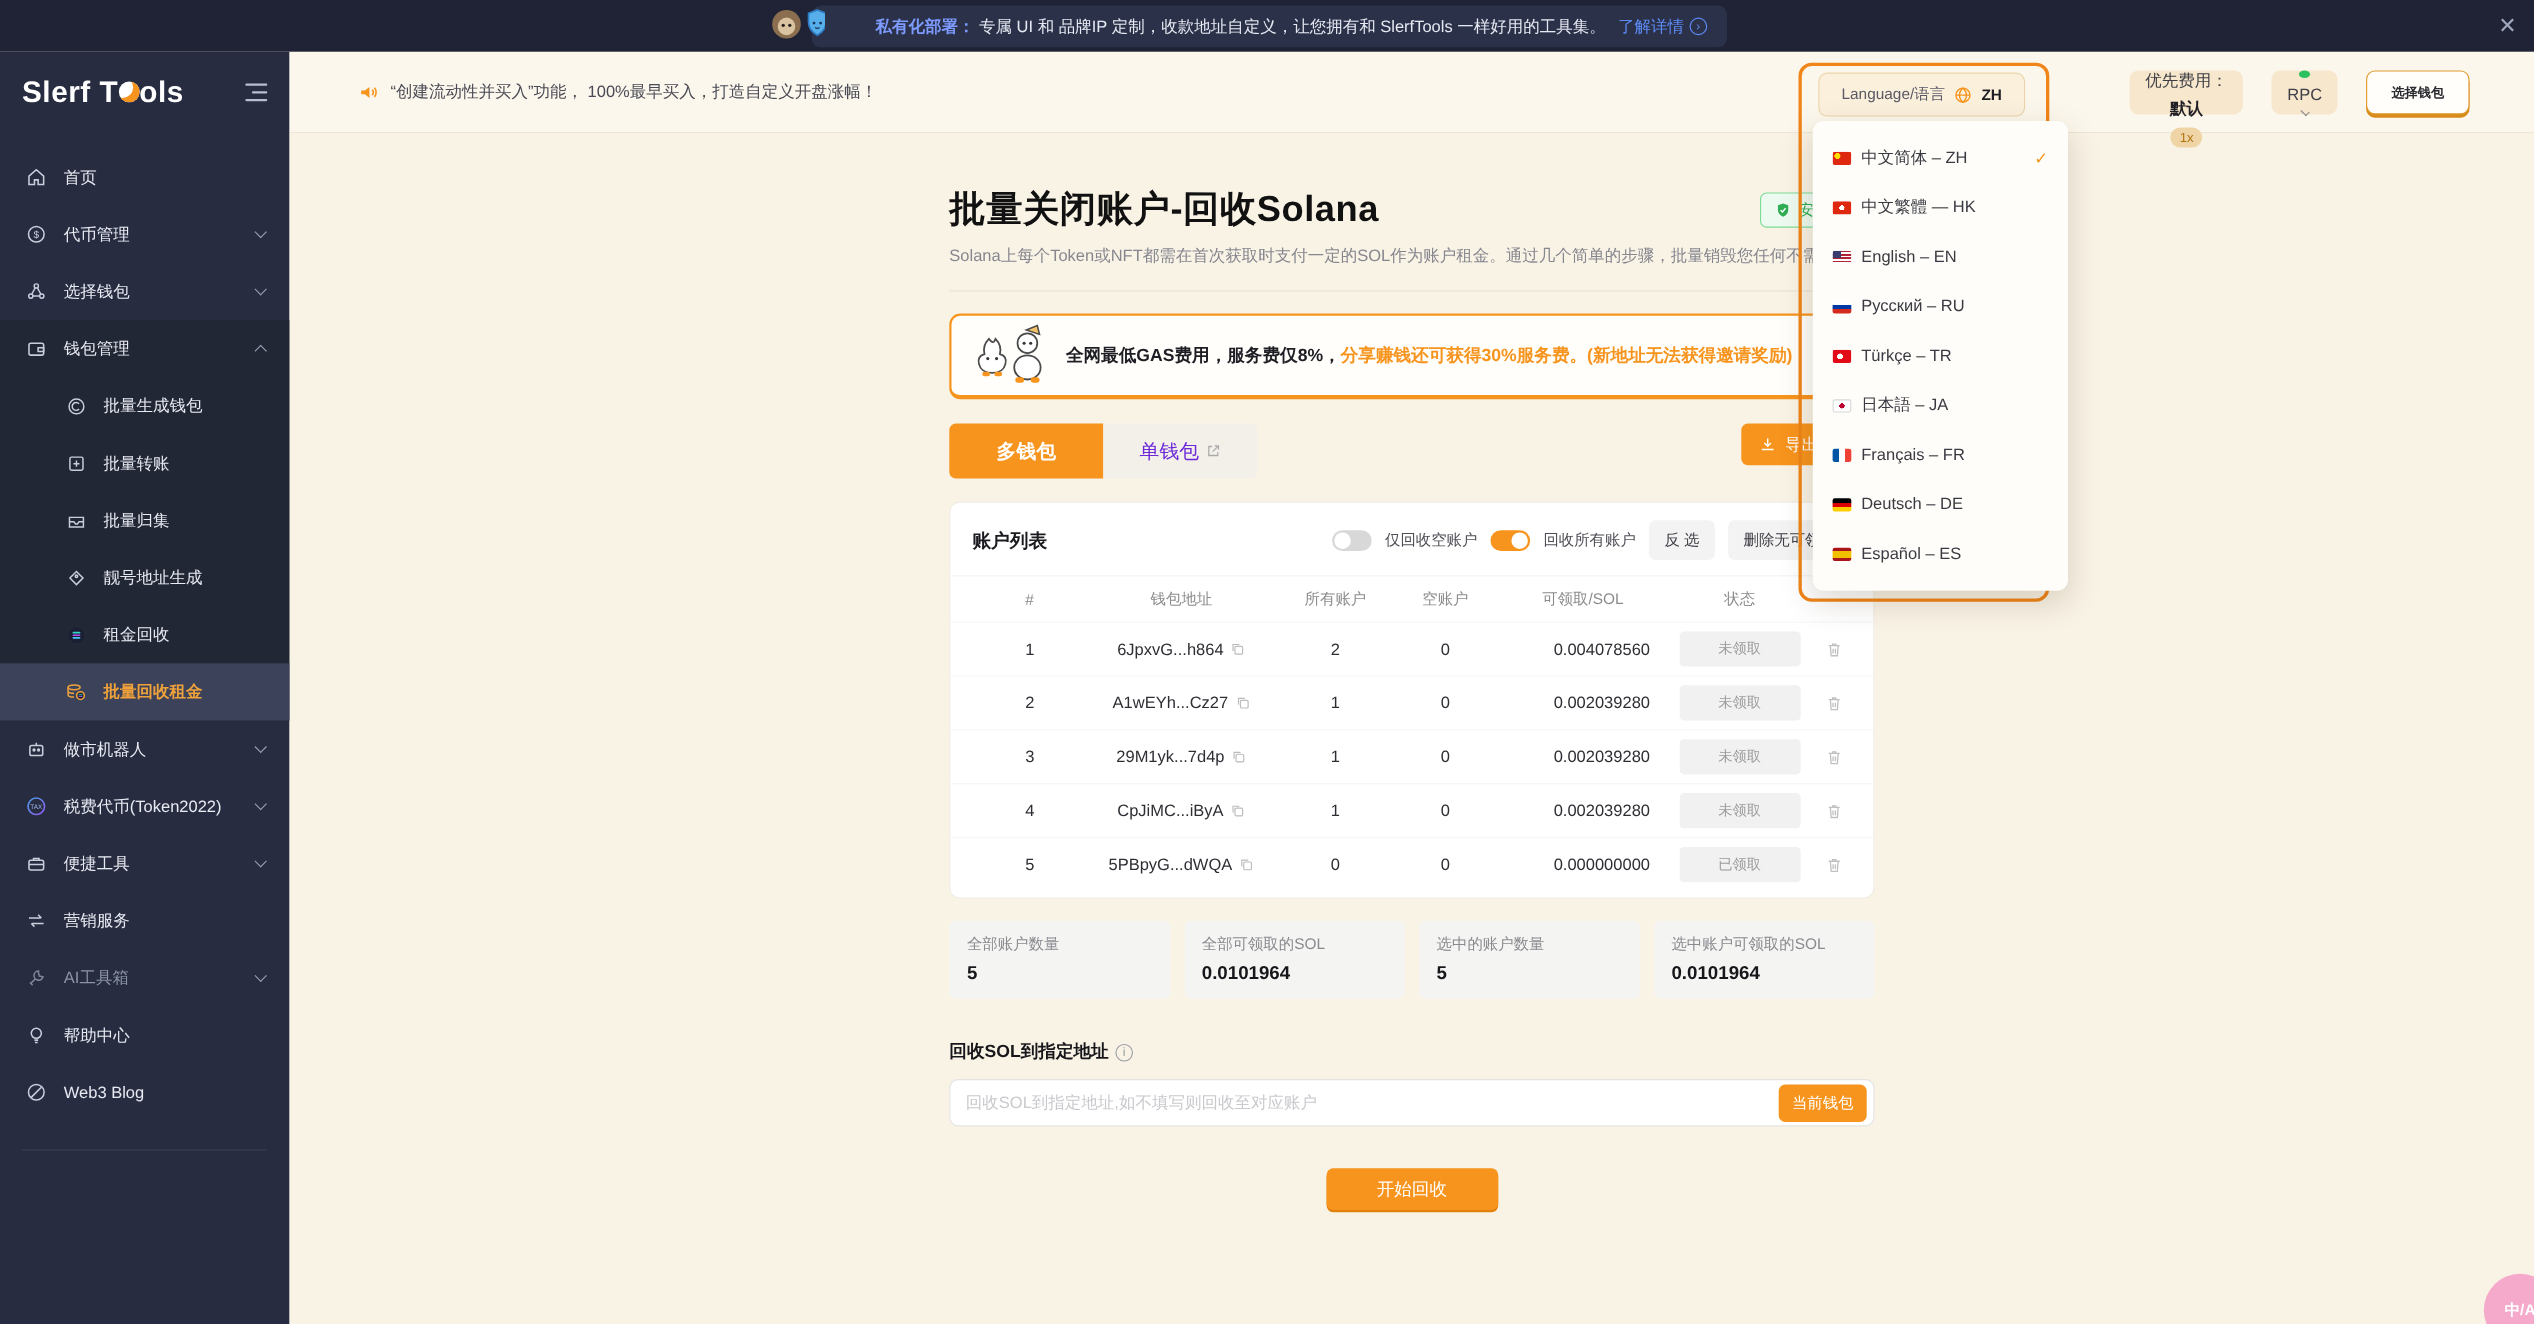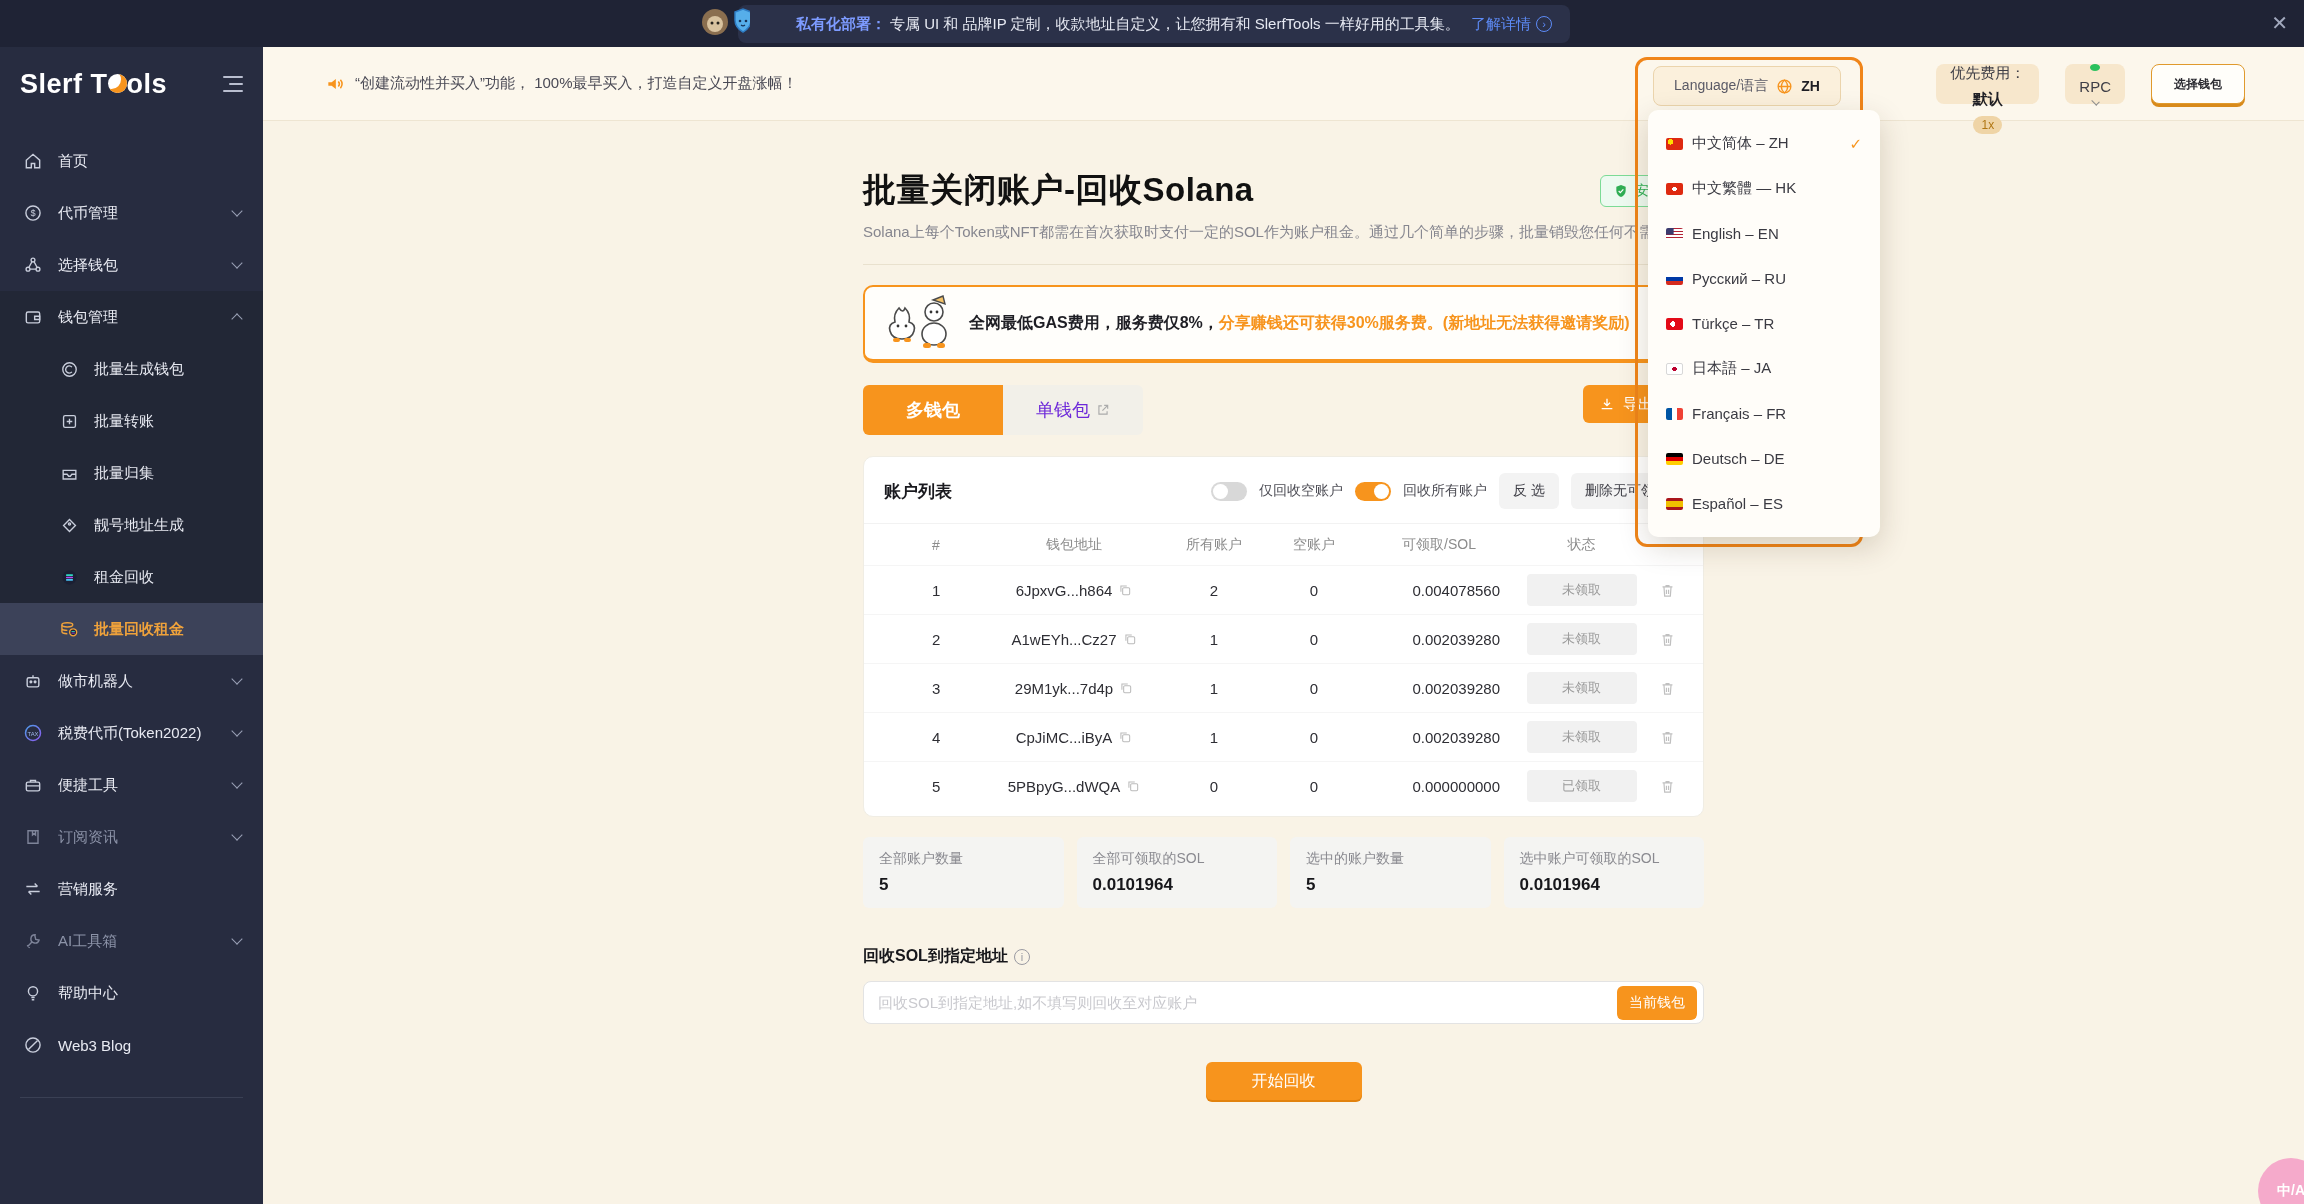--- a/index.html
+++ b/index.html
@@ -319,29 +319,20 @@
     <div class="nav-item">
       <span class="nicon">
         <svg width="20" height="20" viewBox="0 0 24 24" fill="none" stroke="currentColor" stroke-width="1.7">
             <rect x="4" y="8.5" width="16" height="10.5" rx="2"></rect>
             <path d="M9 8.5 V6.5 h6 v2 M4 13 h16"></path>
           </svg>
         </span>
       <span>便捷工具</span>
       <span class="chev"></span>
     </div>
-    <div class="nav-item dim">
-      <span class="nicon">
-        <svg width="20" height="20" viewBox="0 0 24 24" fill="none" stroke="currentColor" stroke-width="1.7">
-            <path d="M6 4.5 h12 v15 h-12 z M15 4.5 v5 l-1.8 -1.5 -1.8 1.5 v-5"></path>
-          </svg>
-        </span>
-      <span>订阅资讯</span>
-      <span class="chev"></span>
-    </div>
     <div class="nav-item">
       <span class="nicon">
         <svg width="20" height="20" viewBox="0 0 24 24" fill="none" stroke="currentColor" stroke-width="1.7">
             <path d="M4 9 h13 M14 5.5 L17.5 9 M20 15 H7 M10 18.5 L6.5 15"></path>
           </svg>
         </span>
       <span>营销服务</span>
     </div>
     <div class="nav-item dim">
       <span class="nicon">

